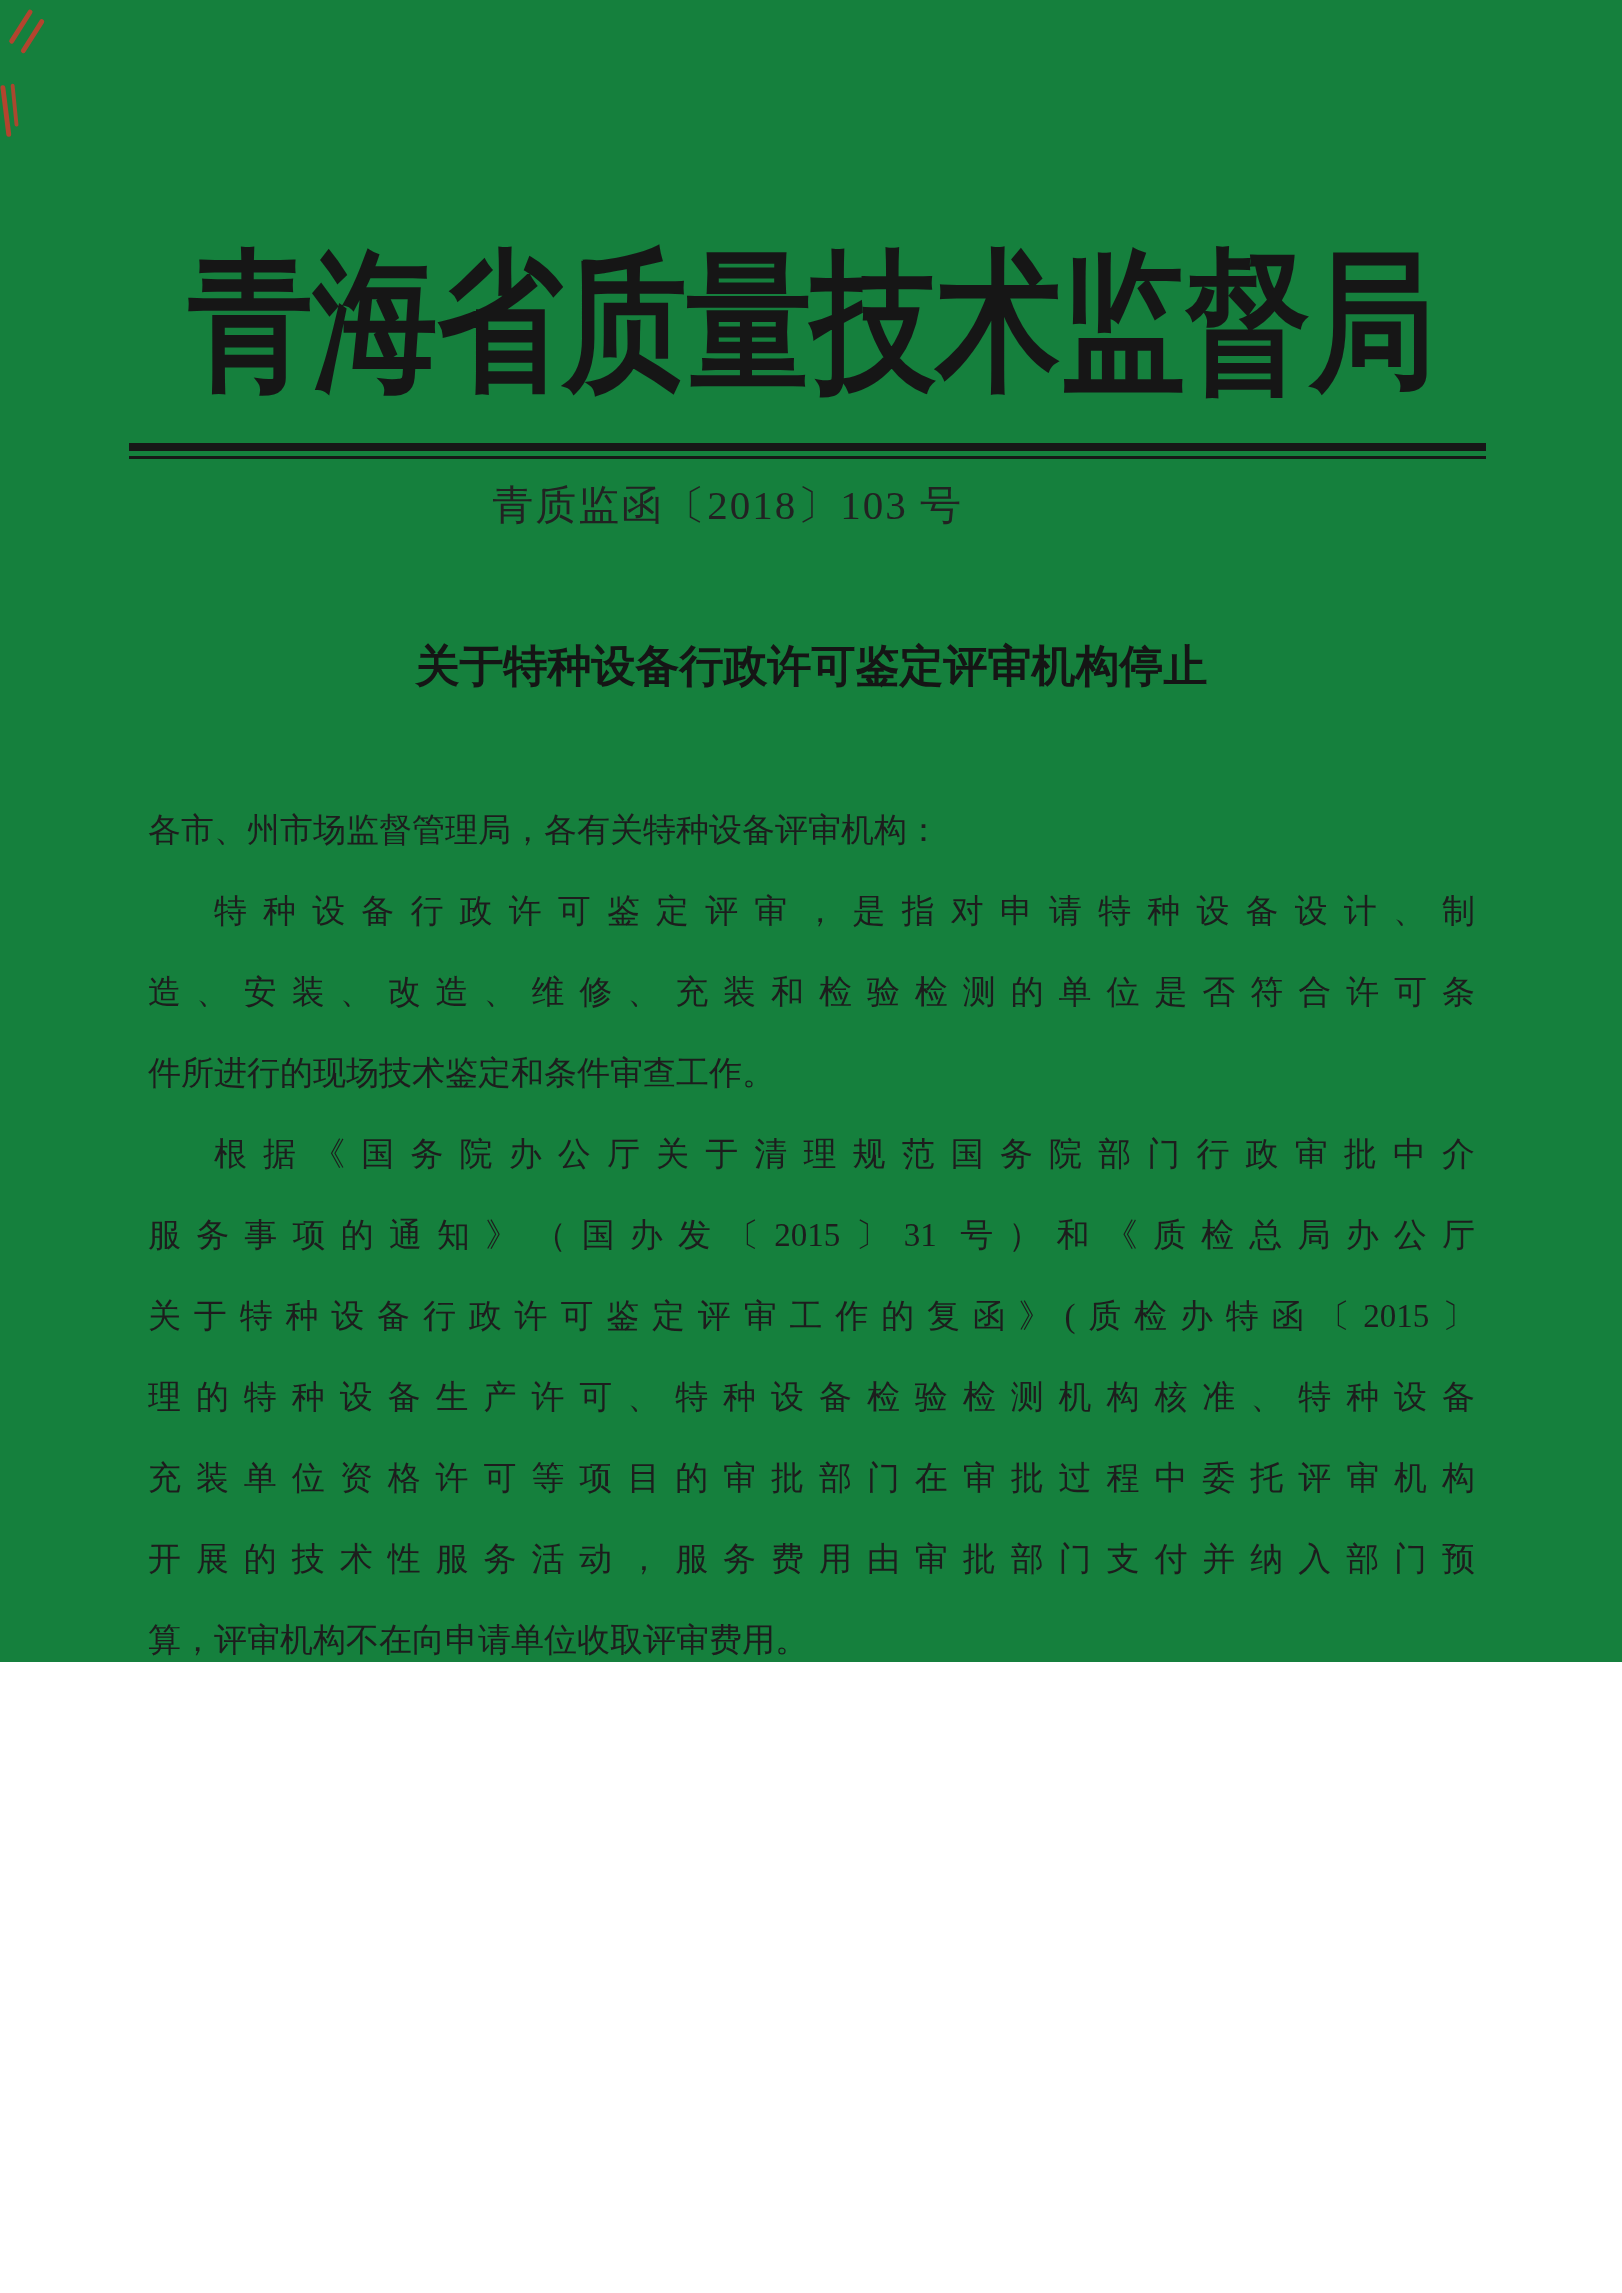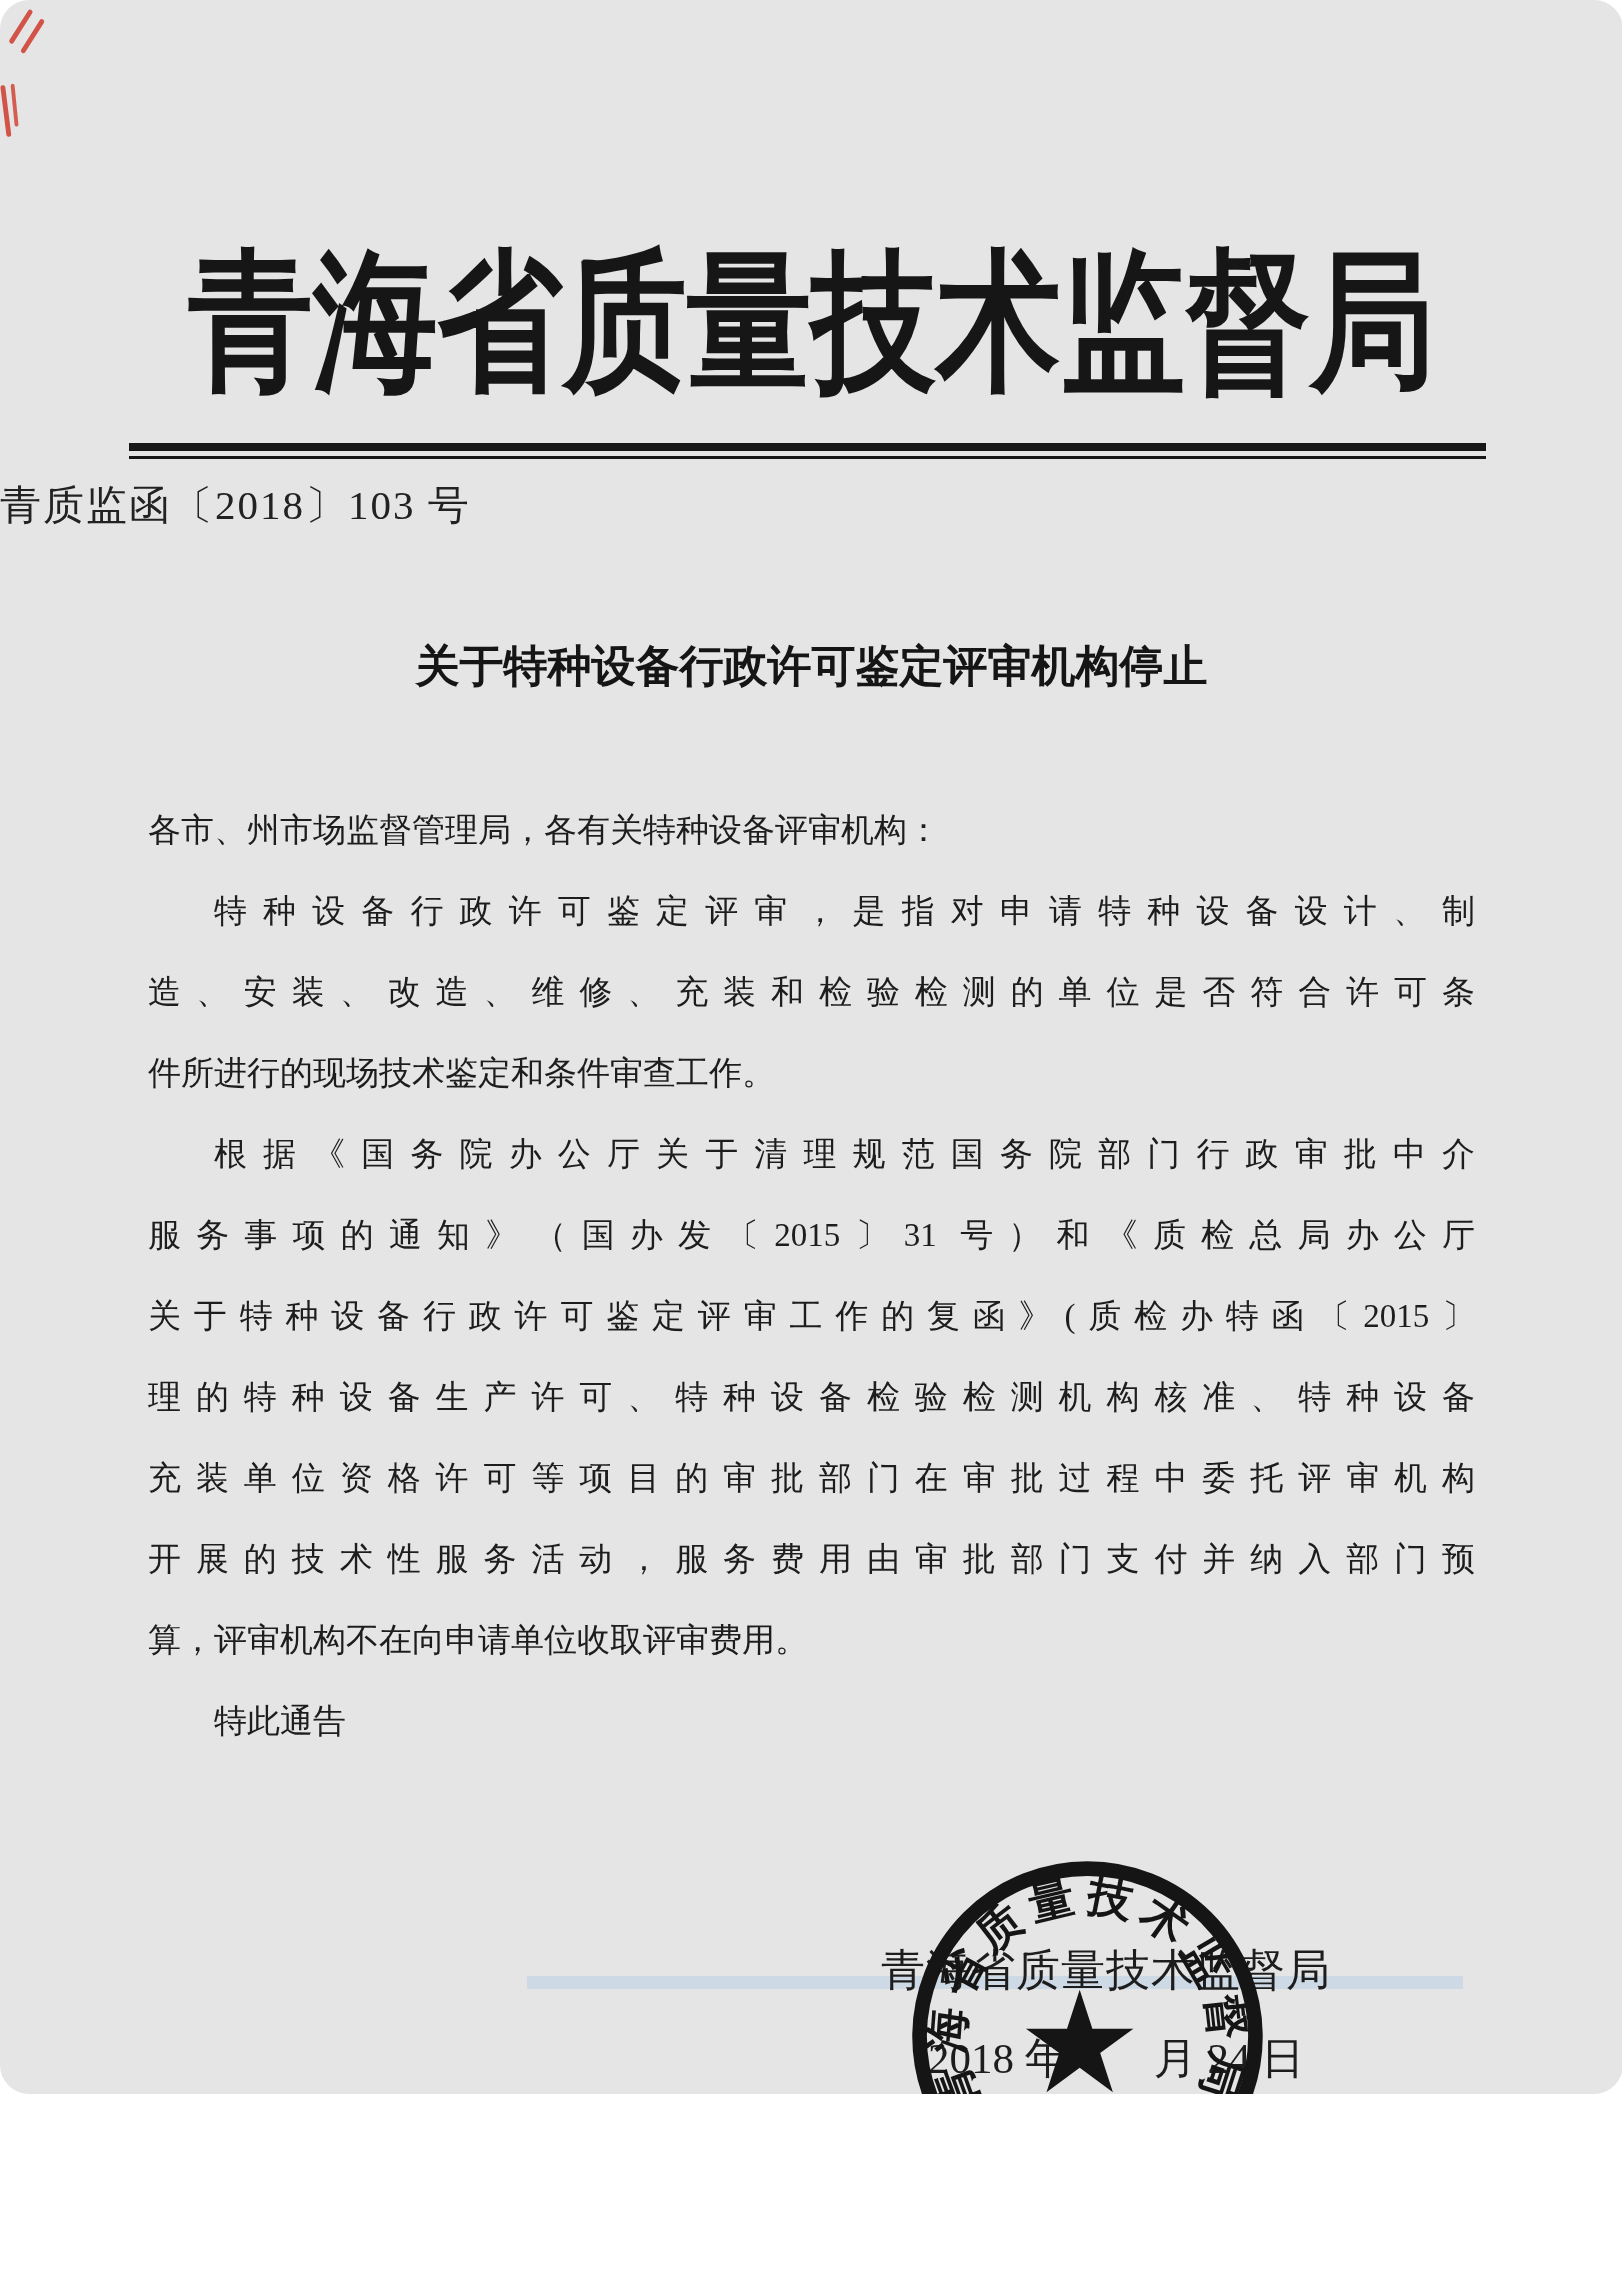--- a/index.html
+++ b/index.html
@@ -1,24 +1,23 @@
 <!DOCTYPE html>
 <html><head>
 <meta charset="utf-8">
 <style>
   html, body { margin: 0; padding: 0; background: #ffffff; }
   .page {
     position: relative;
     width: 1623px;
-    height: 2094px;
-    background: #e5e5e5;
+    height: 1662px;
+    background: #15803d;
     overflow: hidden;
     font-family: "Liberation Serif", "DejaVu Serif", serif;
     color: #1d1d1d;
-    border-radius: 29px;
   }
 
   
   .corner-marks { position: absolute; left: 0; top: 0; width: 68px; height: 156px; }
 
   
   .agency-name {
     margin: 244px 0 0 0;
     text-align: center;
     font-size: 152px;
@@ -31,21 +30,21 @@
   }
 
   
   .rule-wrap { margin: 39px 137px 0 129px; }
   .rule-thick { height: 8.8px; background: #171717; }
   .rule-thin  { height: 2.9px; background: #171717; margin-top: 4.9px; }
 
   .doc-number {
     margin-top: 21.5px;
     padding-right: 168px;
-    text-align: left;
+    text-align: center;
     font-size: 41px;
     letter-spacing: 2px;
     line-height: 1.2;
     color: #222;
   }
 
   .doc-title {
     margin-top: 98px;
     text-align: center;
     font-weight: bold;

